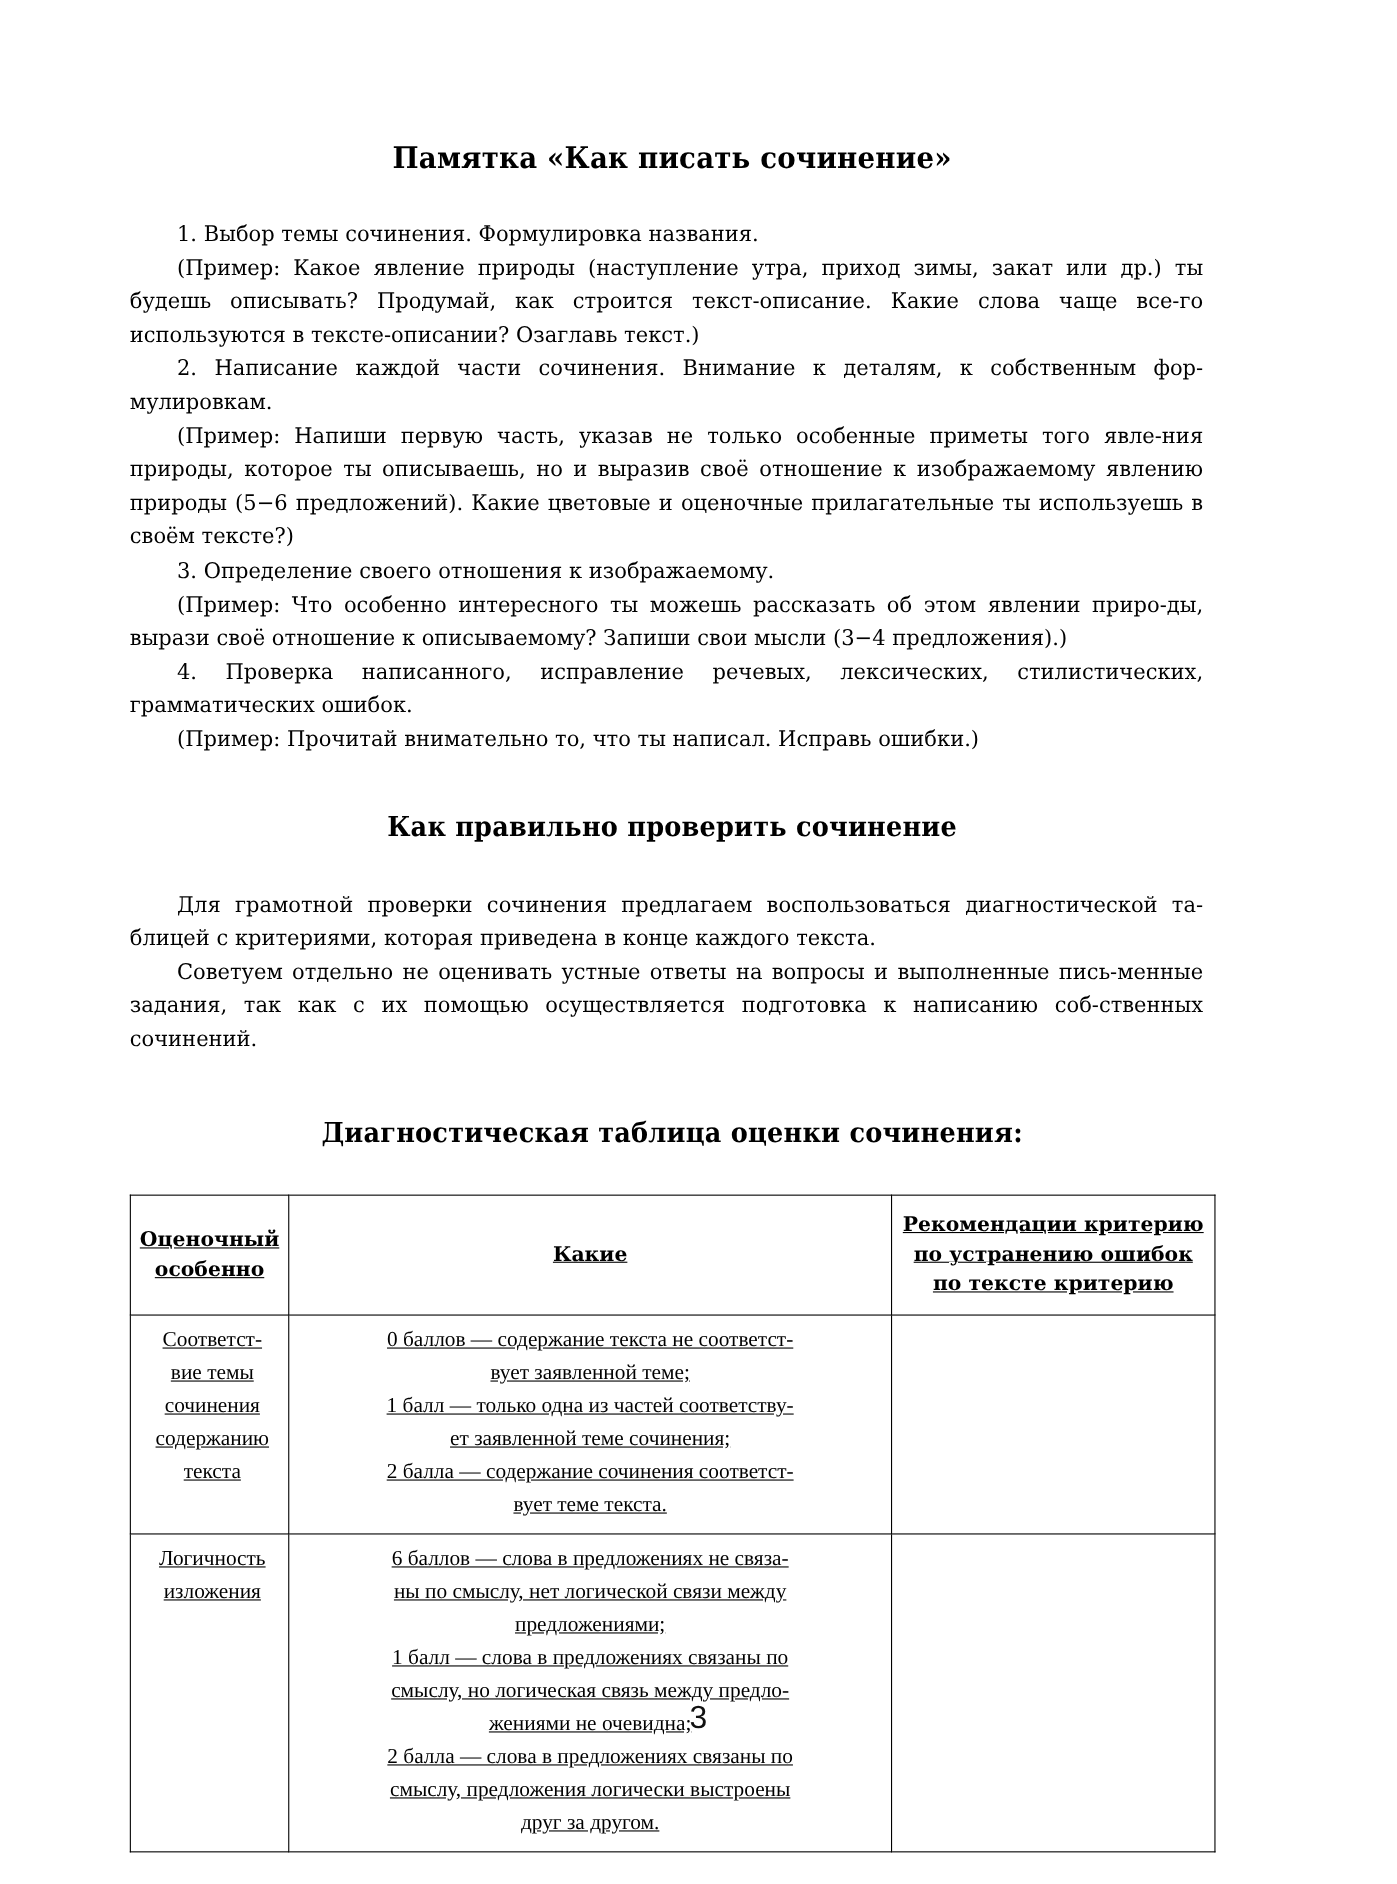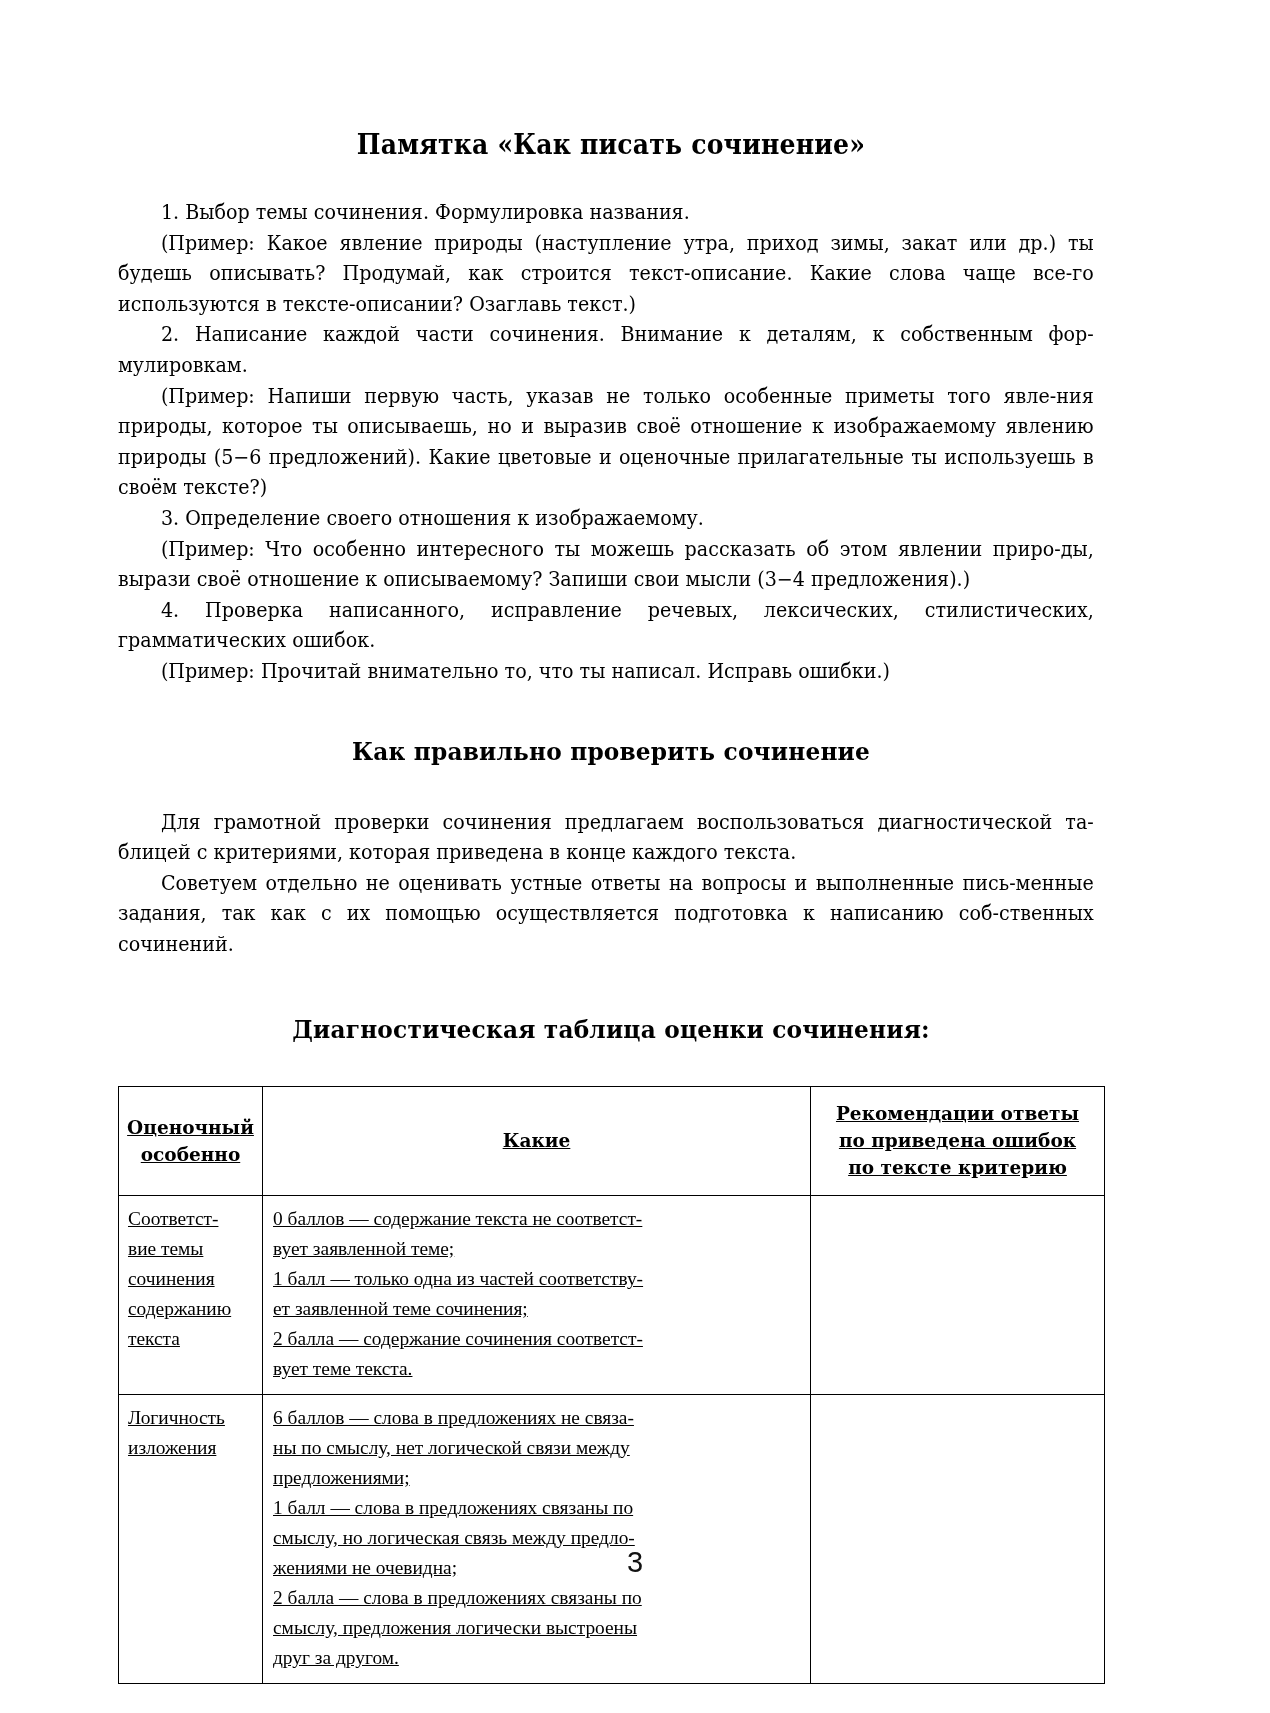--- a/index.html
+++ b/index.html
@@ -111,20 +111,21 @@
   .th-inner { display: block; }
 
   col.c1 { width: 144px; }
   col.c2 { width: 548px; }
   col.c3 { width: 294px; }
 
   table.diag-table tbody td {
     font-size: 19.4px;
     line-height: 30px;
     padding: 8px 10px 10px 10px;
+    text-align: center;
   }
   table.diag-table tbody td.crit {
     padding-left: 9px;
     padding-right: 4px;
   }
   table.diag-table tbody td.rec {
     padding: 8px;
   }
   .cell-line { display: block; white-space: pre-wrap; }
 
@@ -178,22 +179,22 @@
       <thead>
         <tr>
           <th>
             <span class="th-inner">Оценочный</span>
             <span class="th-inner">особенно</span>
           </th>
           <th>
             <span class="th-inner">Какие</span>
           </th>
           <th>
-            <span class="th-inner">Рекомендации ответы</span>
-            <span class="th-inner">по приведена ошибок</span>
+            <span class="th-inner">Рекомендации критерию</span>
+            <span class="th-inner">по устранению ошибок</span>
             <span class="th-inner">по тексте критерию</span>
           </th>
         </tr>
       </thead>
       <tbody>
         <tr>
           <td class="crit">
             <span class="cell-line">Соответст-
 вие темы
 сочинения

